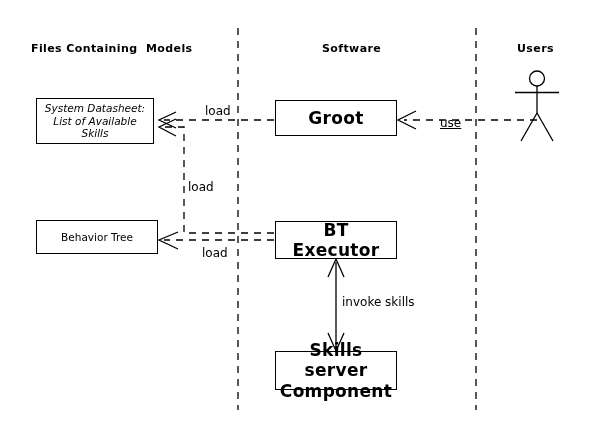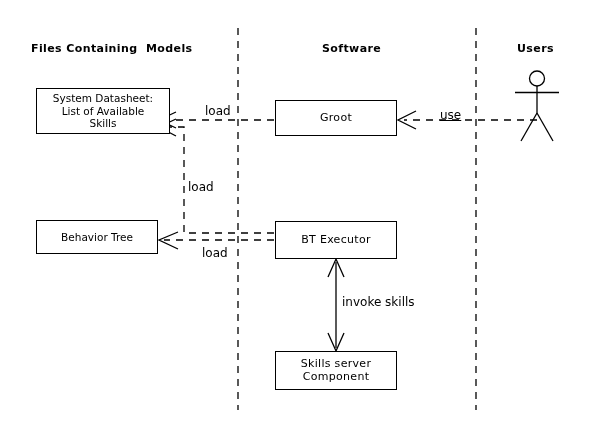--- a/index.html
+++ b/index.html
@@ -14,21 +14,21 @@
   .node-box{
     position:absolute;border:1.3px solid #000;background:#fff;
     display:flex;align-items:center;justify-content:center;
     text-align:center;box-sizing:border-box;
   }
   .node-label{
     font-family:"DejaVu Sans",sans-serif;color:#000;line-height:1.18;
     white-space:pre-line;padding:0 3px;
   }
   .node-label.regular{font-size:10.5px;font-weight:normal;}
-  .node-label.bold{font-size:11px;font-weight:normal;letter-spacing:0.3px;}
+  .node-label.bold{font-size:17px;font-weight:bold;letter-spacing:0.3px;}
   .edge-label{
     position:absolute;font-family:"DejaVu Sans",sans-serif;
     font-size:12px;color:#000;white-space:nowrap;
   }
   .actor-label{
     position:absolute;font-family:"DejaVu Sans",sans-serif;
     font-size:10.5px;color:#000;text-align:center;line-height:1.25;
     white-space:pre-line;
   }
 </style>
@@ -64,21 +64,21 @@
       <line x1="509" y1="92.5" x2="553" y2="92.5" stroke="#000" stroke-width="1.3"></line>
       <line x1="531" y1="113" x2="515" y2="141" stroke="#000" stroke-width="1.3"></line>
       <line x1="531" y1="113" x2="547" y2="141" stroke="#000" stroke-width="1.3"></line>
     </g>
   </svg>
 
   <div class="lane-title" style="left:25px;top:42px;">Files Containing  Models</div>
   <div class="lane-title" style="left:316px;top:42px;">Software</div>
   <div class="lane-title" style="left:511px;top:42px;">Users</div>
 
-  <div class="node-box" style="left:30px;top:88px;width:134px;height:46px;">
+  <div class="node-box" style="left:30px;top:98px;width:118px;height:46px;font-style:italic;">
     <div class="node-label regular">System Datasheet:
 List of Available
 Skills</div>
   </div>
 
   <div class="node-box" style="left:30px;top:220px;width:122px;height:34px;">
     <div class="node-label regular">Behavior Tree</div>
   </div>
 
   <div class="node-box" style="left:269px;top:100px;width:122px;height:36px;">
@@ -93,18 +93,18 @@
     <div class="node-label bold">Skills server
 Component</div>
   </div>
 
   <div class="edge-label" style="left:199px;top:104px;">load</div>
 
   <div class="edge-label" style="left:182px;top:180px;">load</div>
 
   <div class="edge-label" style="left:196px;top:246px;">load</div>
 
-  <div class="edge-label" style="left:434px;top:108px;text-decoration:underline;">use</div>
+  <div class="edge-label" style="left:434px;top:116px;text-decoration:underline;">use</div>
 
   <div class="edge-label" style="left:336px;top:295px;">invoke skills</div>
 
 
 </div>
 
 </body></html>

